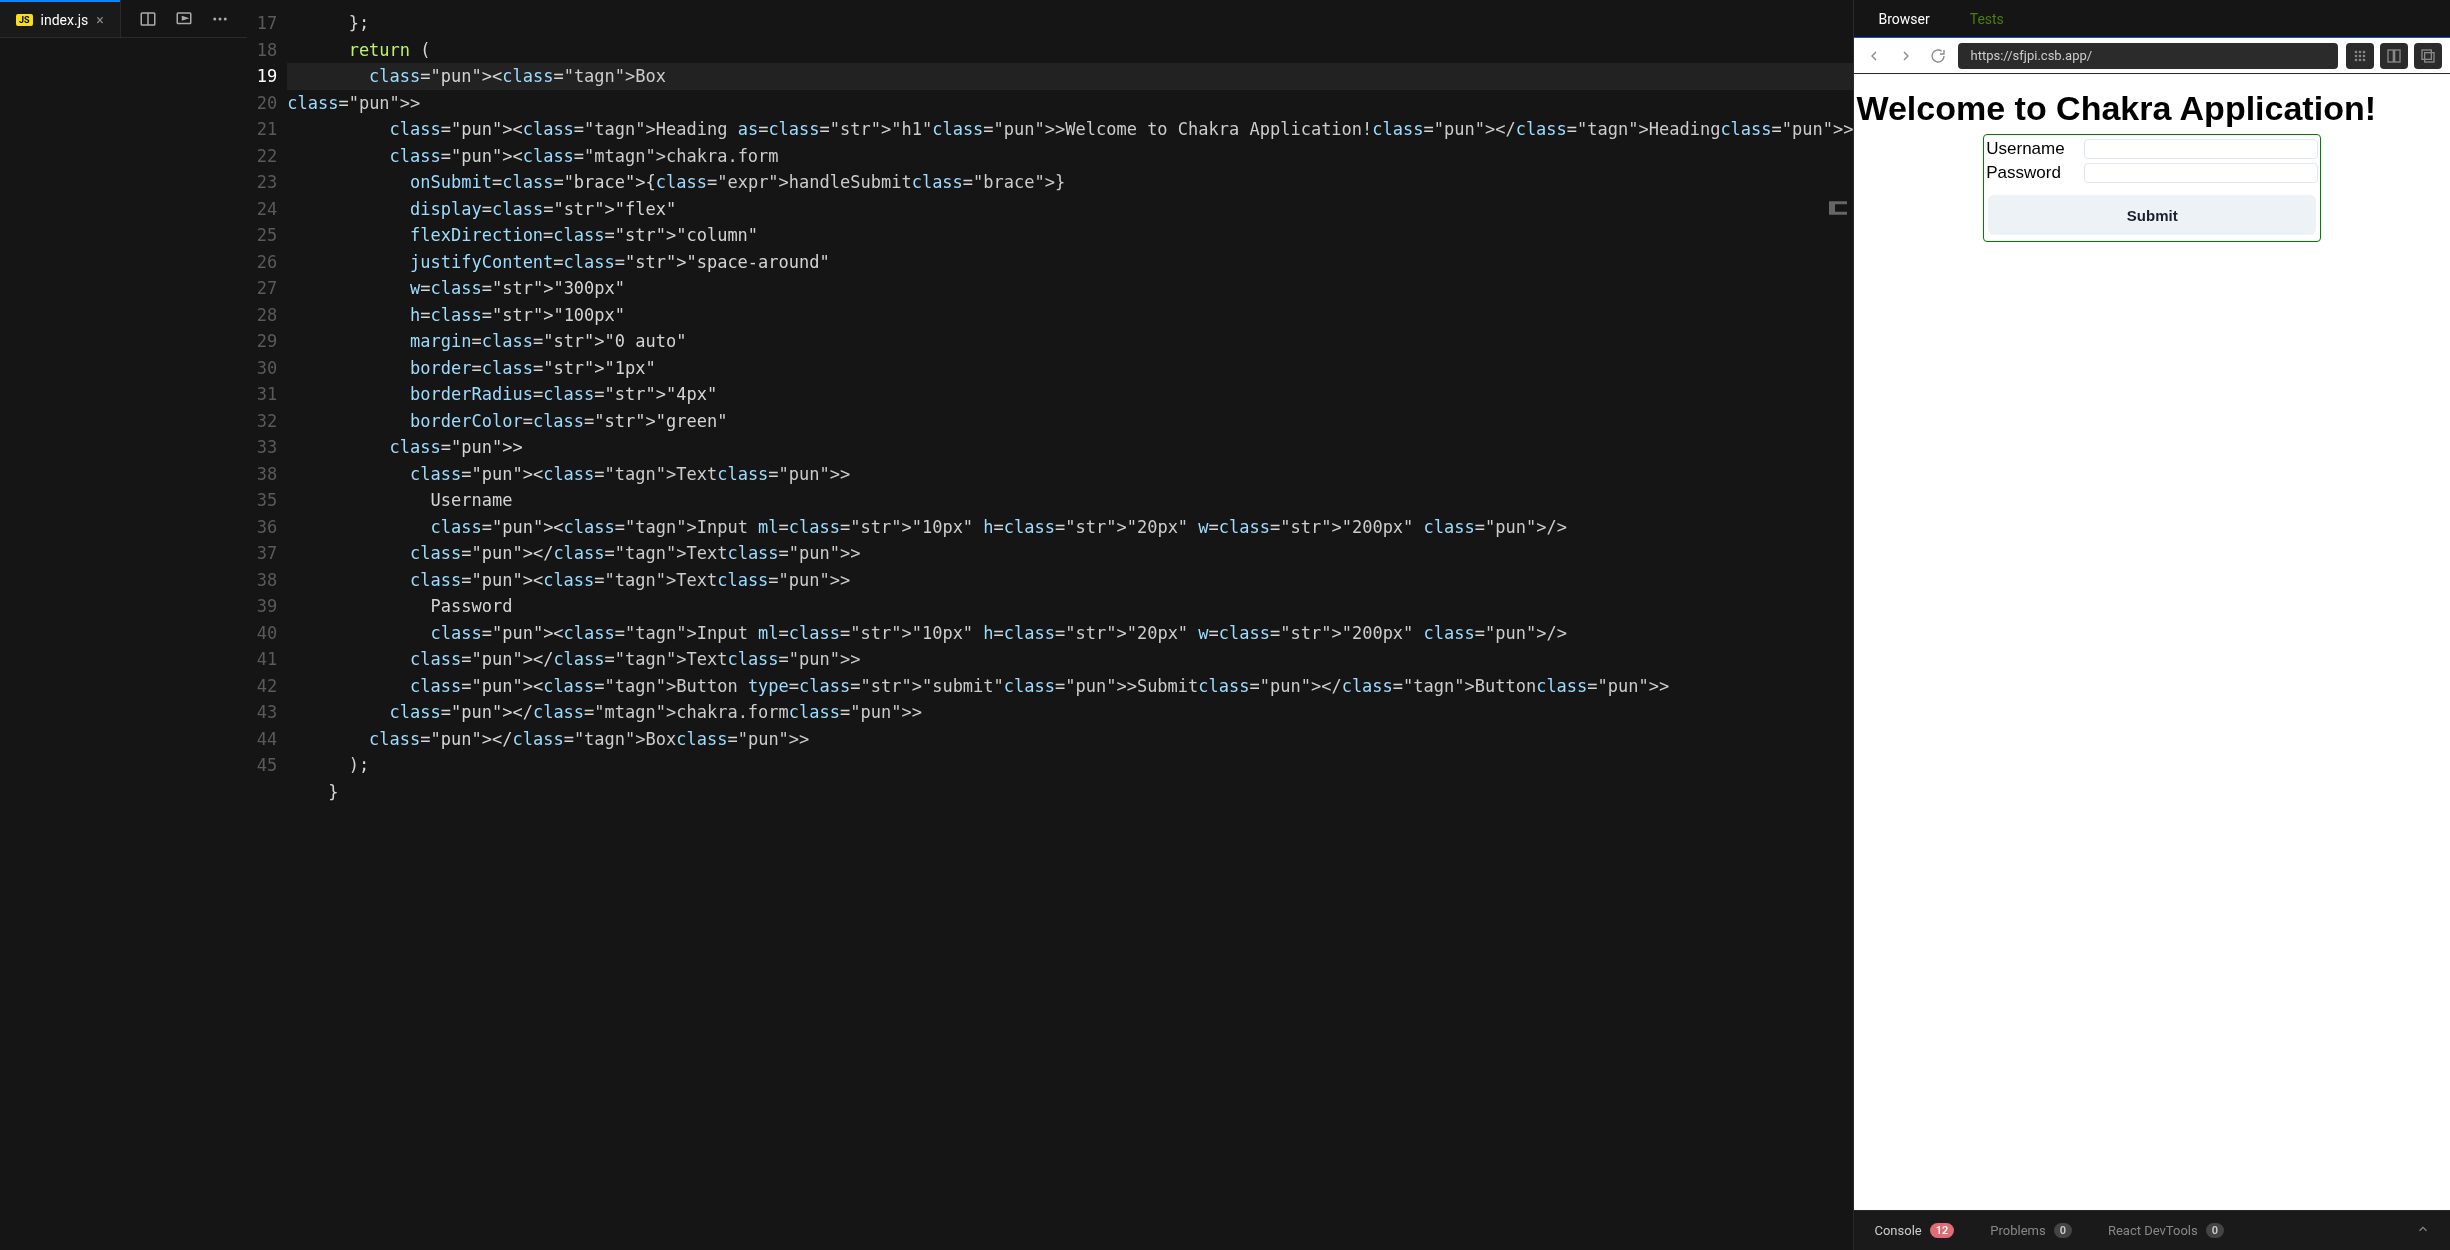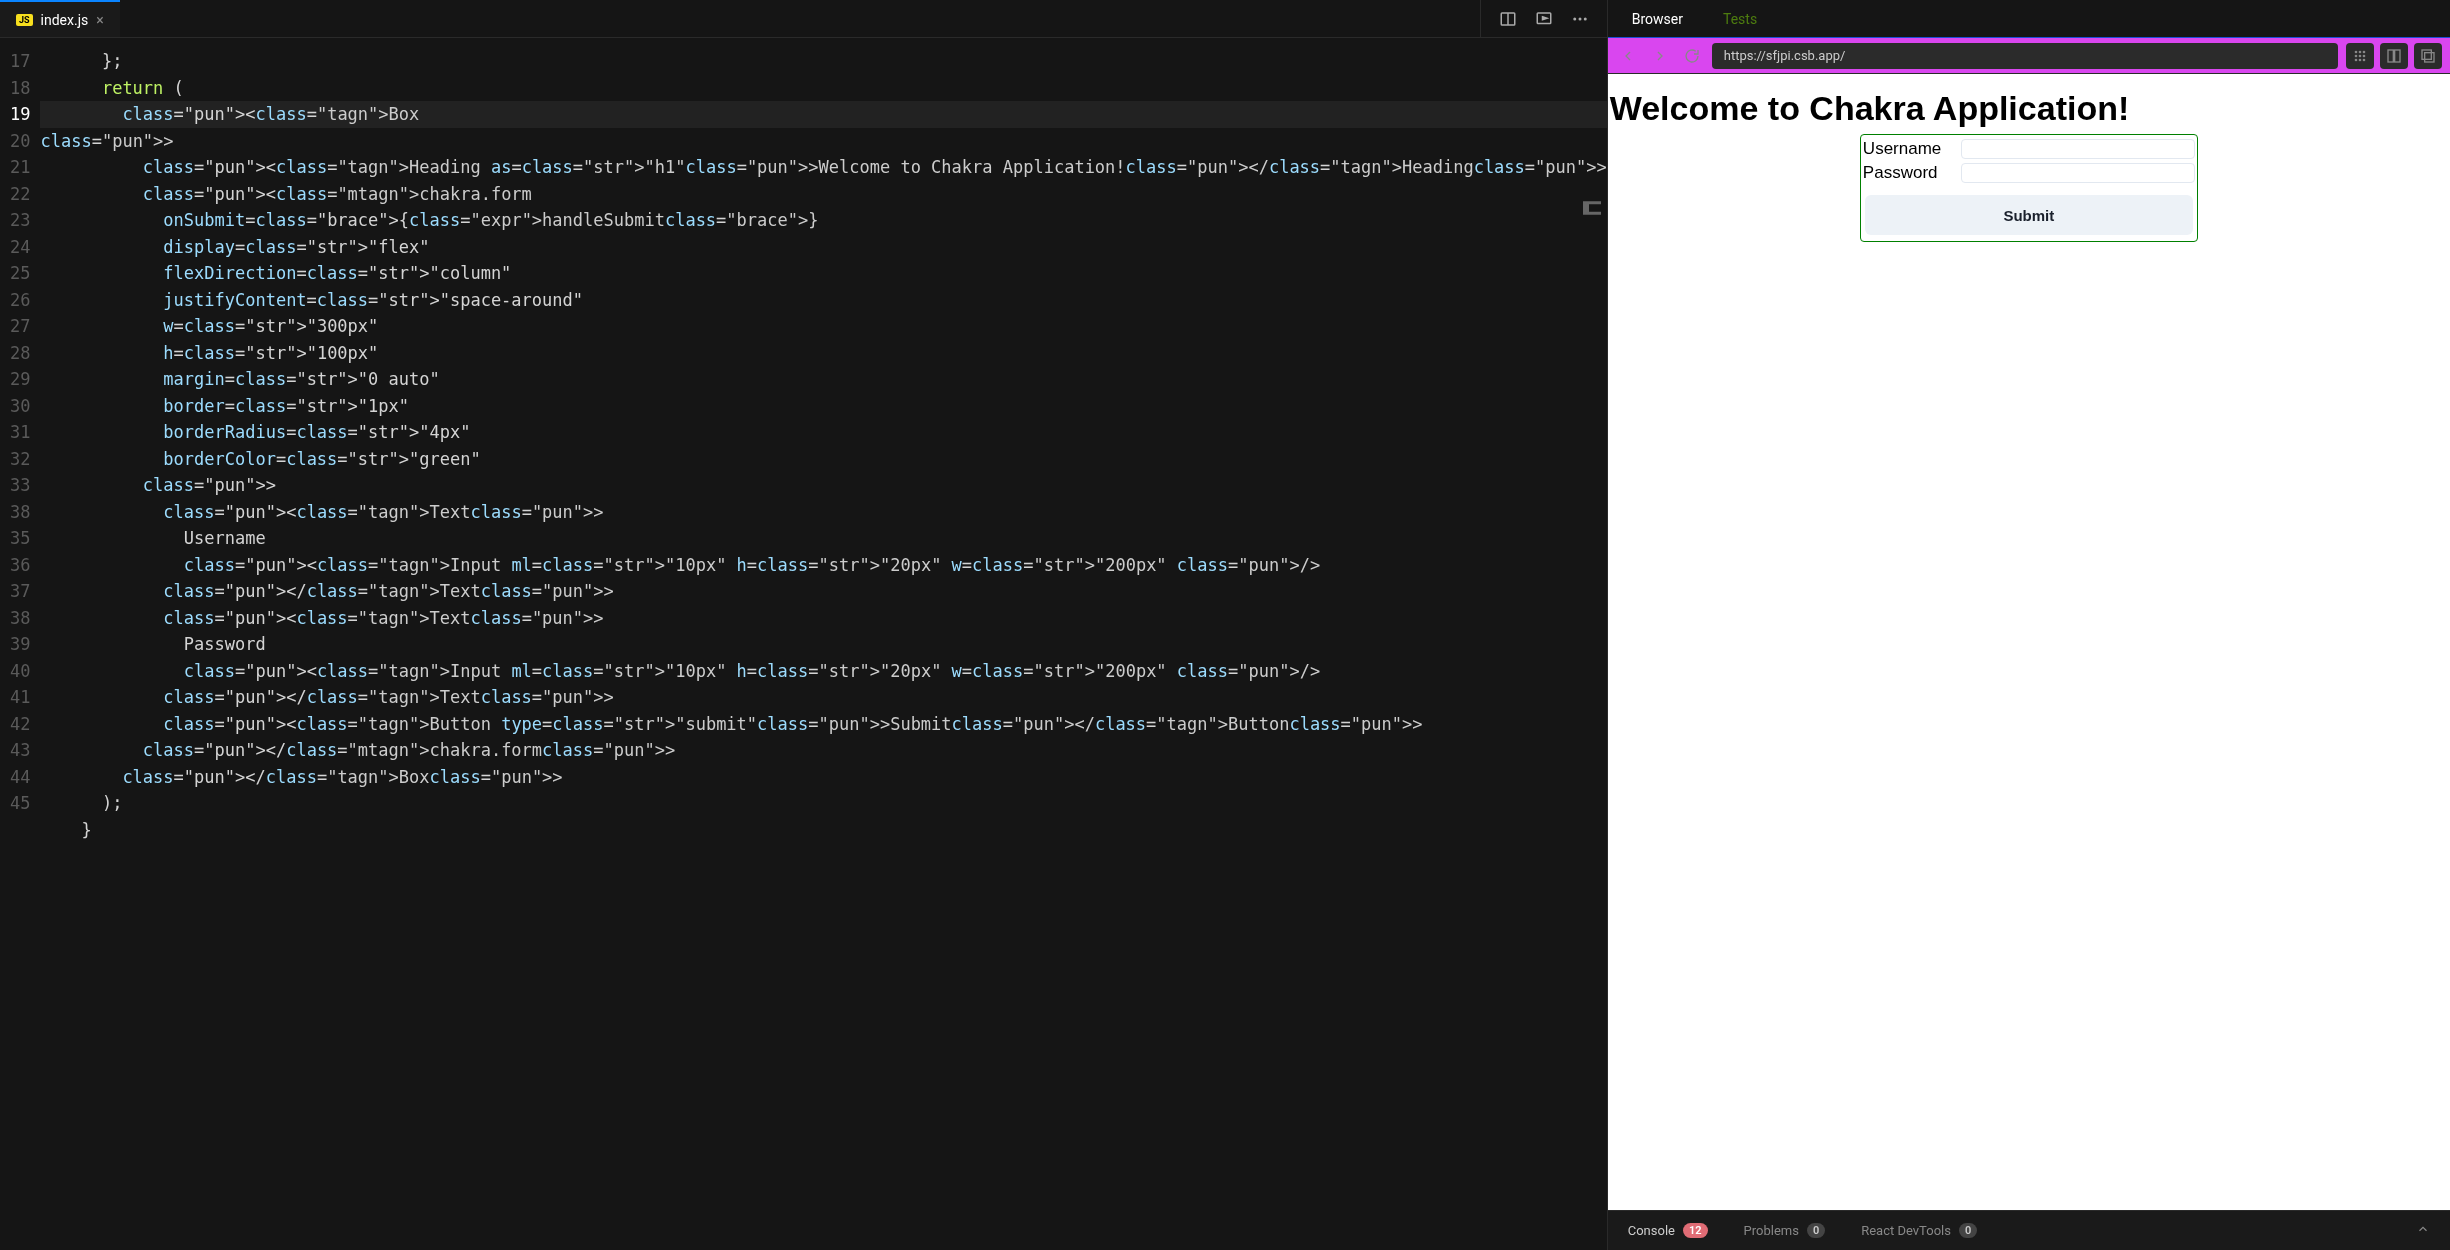--- a/index.html
+++ b/index.html
@@ -1,21 +1,21 @@
 <!DOCTYPE html>
 <html><head>
 <meta charset="utf-8">
 <style>
   * { margin: 0; padding: 0; box-sizing: border-box; }
   html, body { height: 100%; width: 100%; overflow: hidden; font-family: -apple-system, BlinkMacSystemFont, "Segoe UI", Roboto, sans-serif; }
   body { background: #151515; color: #ccc; display: flex; flex-direction: column; }
 
   
   .split { display: flex; flex: 1; height: calc(100% - 40px); }
-  .left { flex: 0 0 53.5%; display: flex; flex-direction: column; background: #151515; border-right: 1px solid #2a2a2a; position: relative; }
+  .left { flex: 0 0 53.5%; display: flex; background: #151515; border-right: 1px solid #2a2a2a; position: relative; }
   .right { flex: 1; display: flex; flex-direction: column; background: #151515; }
 
   
   .tabbar { height: 38px; background: #151515; border-bottom: 1px solid #2a2a2a; display: flex; align-items: center; }
   .tab { height: 100%; padding: 0 16px; display: flex; align-items: center; gap: 8px; background: #1a1a1a; border-top: 2px solid #0a84ff; font-size: 14px; color: #fff; }
   .tab-badge { background: #f7df1e; color: #000; font-size: 9px; font-weight: bold; padding: 1px 3px; border-radius: 2px; }
   .tab-close { color: #888; font-size: 14px; cursor: pointer; }
   .toolbar-icons { margin-left: auto; display: flex; align-items: center; gap: 18px; padding-right: 18px; height: 100%; border-left: 1px solid #2a2a2a; padding-left: 18px;}
   .toolbar-icons span { color: #aaa; display: flex; align-items: center; }
   .toolbar-icons svg { width: 18px; height: 18px; }
@@ -33,21 +33,21 @@
   .txt { color: #d4d4d4; }
 
   .marker { position: absolute; right: 6px; top: 200px; color: #666; font-size: 16px; pointer-events: none; }
 
   
   .ptabs { height: 38px; display: flex; align-items: center; background: #151515; border-bottom: 1px solid #1d4ed8; padding-left: 24px; gap: 40px; font-size: 14px; }
   .ptab { color: #4d7c0f; cursor: pointer; }
   .ptab.active { color: #fff; }
 
   
-  .addrbar { height: 36px; display: flex; align-items: center; background: #d946ef; padding: 0 8px; gap: 8px; border-bottom: 1px solid #2a2a2a; }
+  .addrbar { height: 36px; display: flex; align-items: center; background: #ffffff; padding: 0 8px; gap: 8px; border-bottom: 1px solid #2a2a2a; }
   .addrbar svg { width: 16px; height: 16px; }
   .navbtn { color: #888; display: flex; align-items: center; padding: 4px; cursor: pointer; }
   .url { flex: 1; background: #2b2b2b; border-radius: 4px; height: 26px; display: flex; align-items: center; padding: 0 12px; font-size: 13px; color: #ccc; }
   .addr-icons { display: flex; gap: 6px; }
   .addr-icons .navbtn { background: #2b2b2b; border-radius: 4px; width: 28px; height: 26px; justify-content: center; }
 
   
   .page { flex: 1; background: #fff; color: #000; overflow: auto; font-family: -apple-system, BlinkMacSystemFont, "Segoe UI", sans-serif; }
   .page h1 { font-size: 34px; font-weight: 700; margin: 13px 0 0 0; }
   .page-inner { padding: 2px 2px; }

